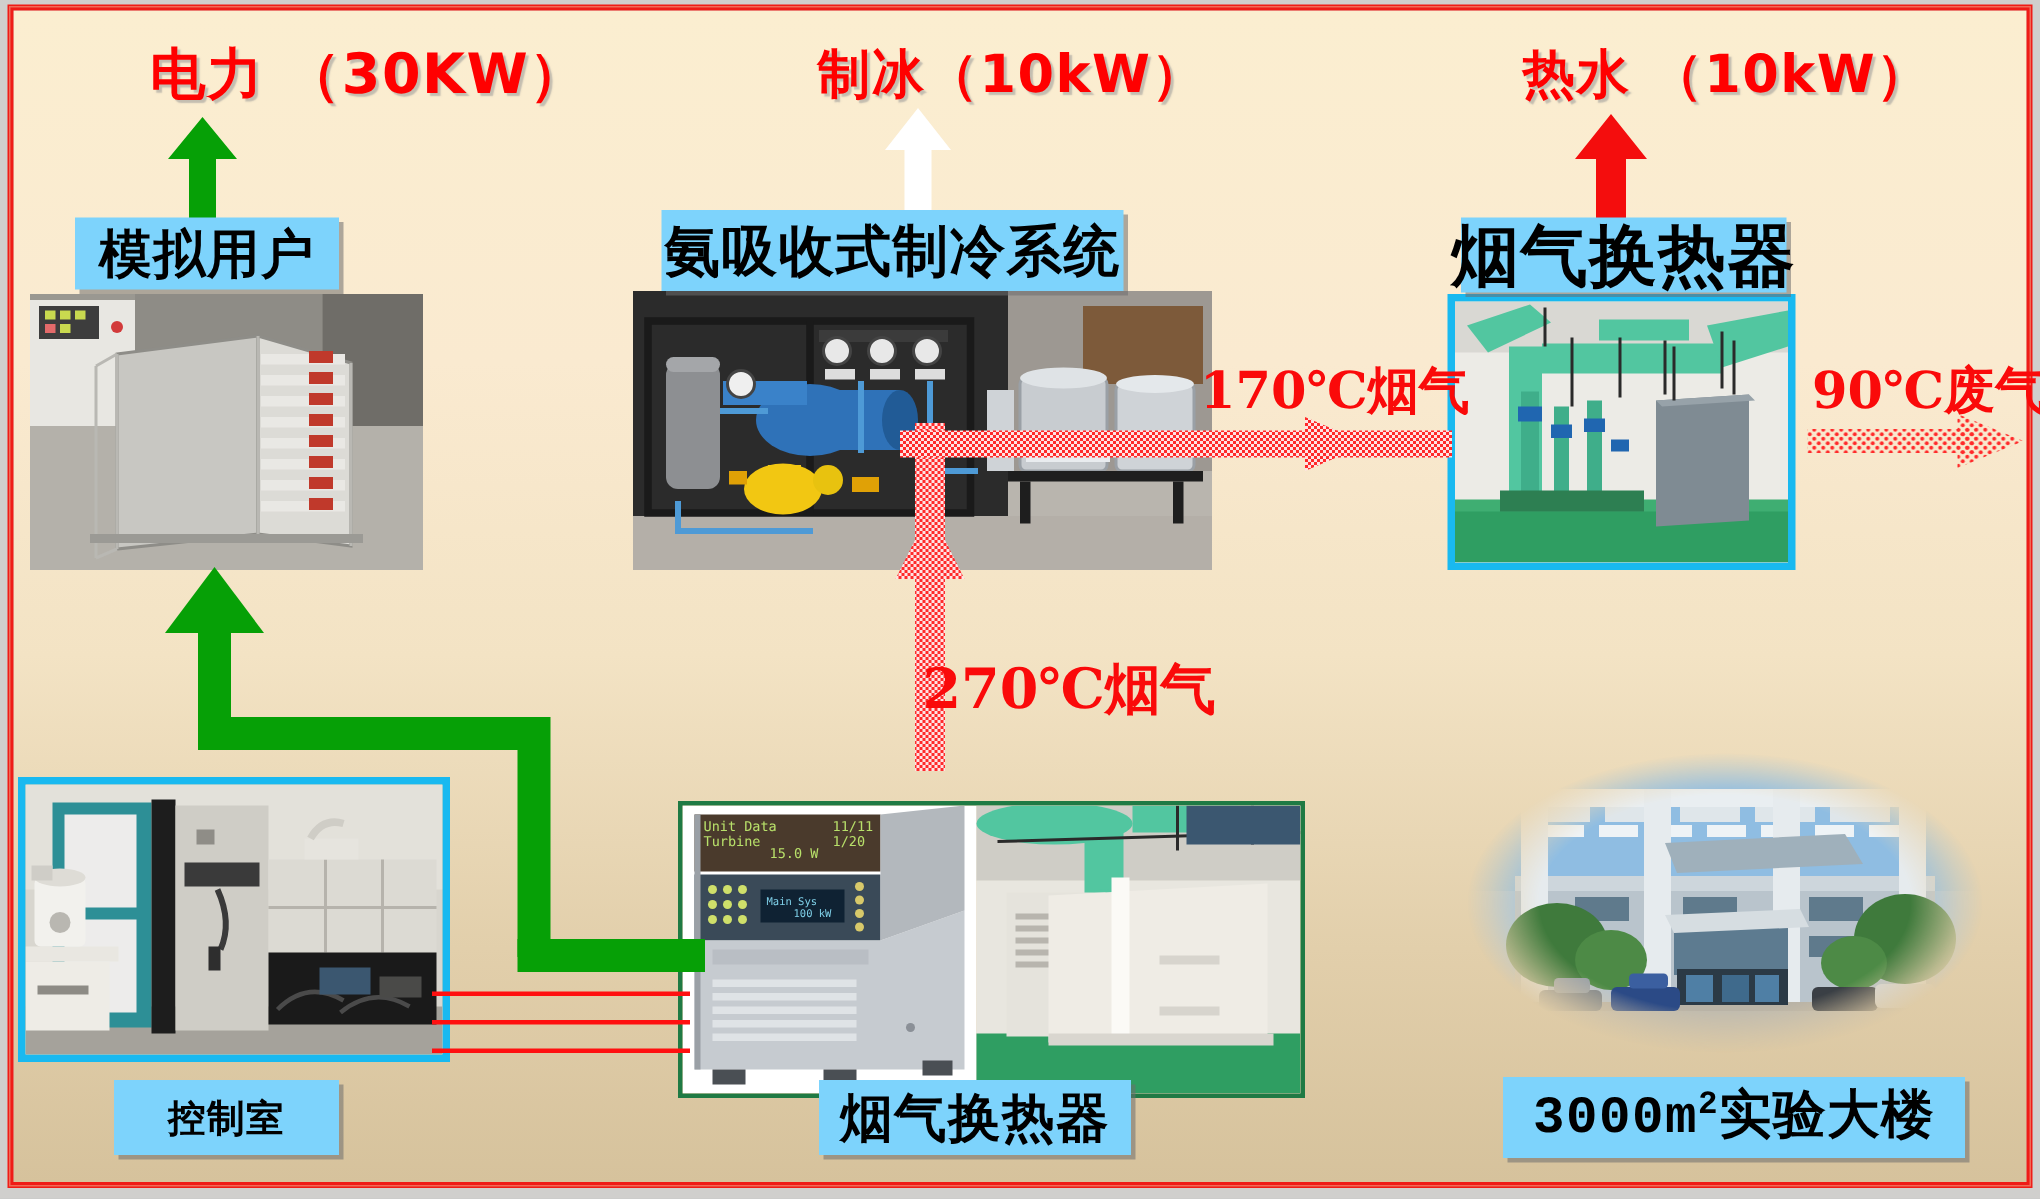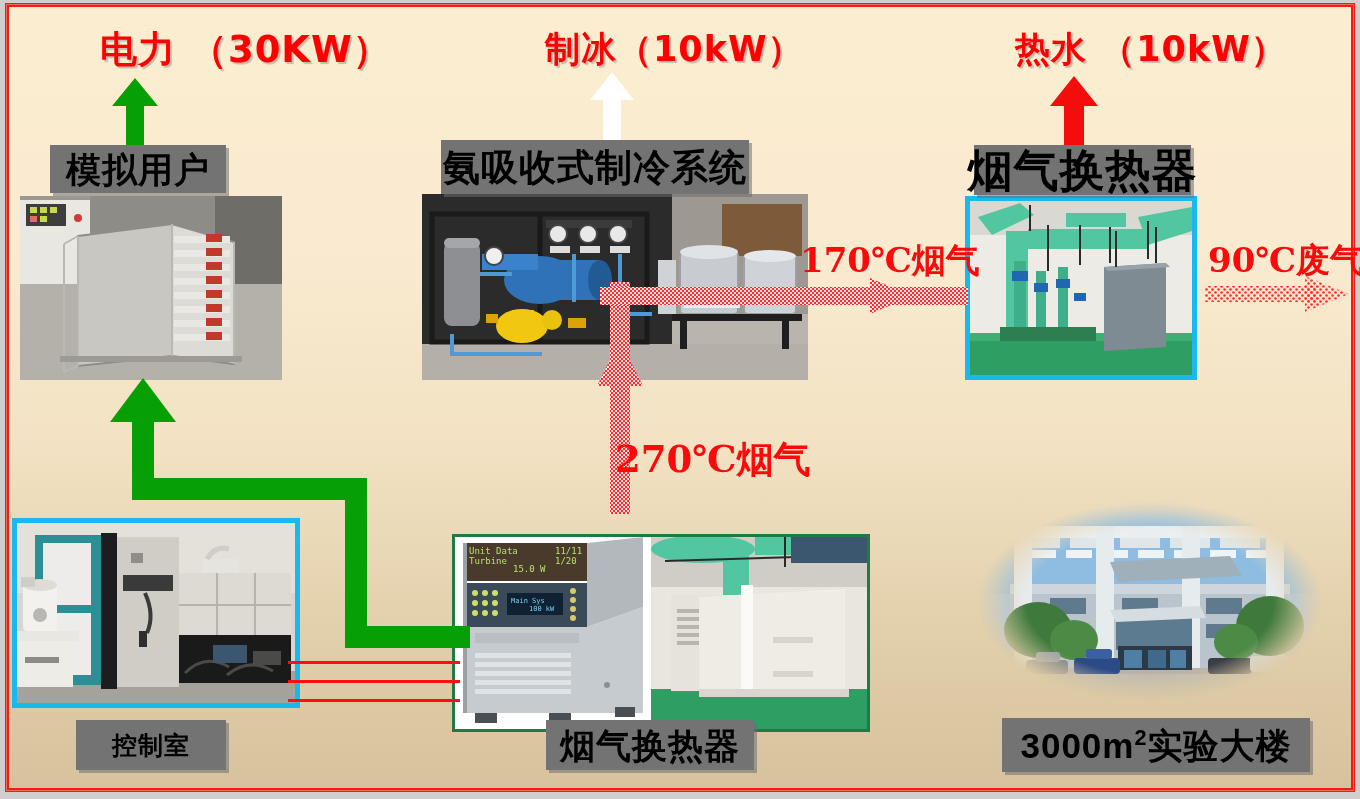--- a/index.html
+++ b/index.html
@@ -24,21 +24,21 @@
   }
   #canvas{position:absolute;left:0;top:0;width:1360px;height:799px;}
 
   
   .photo{position:absolute;overflow:hidden;box-sizing:border-box;}
   .photo .inner{position:absolute;left:0;top:0;right:0;bottom:0;}
 
   
   .lbl{
     position:absolute;
-    background:#737373;
+    background:#7dd3fc;
     color:#000;
     font-family:"DejaVu Serif","Liberation Serif",serif;
     font-weight:700;
     white-space:nowrap;
     line-height:1;
     display:flex;align-items:center;justify-content:center;
     box-shadow:3px 3px 0 rgba(110,110,110,.55);
     letter-spacing:1px;
   }
 
@@ -511,21 +511,21 @@
 
     <div class="lbl" style="left:441px;top:140px;width:308px;height:54px;font-size:37px;">氨吸收式制冷系统</div>
 
     <div class="lbl" style="left:974px;top:145px;width:217px;height:50px;font-size:45px;">烟气换热器</div>
 
     <div class="lbl" style="left:76px;top:720px;width:150px;height:50px;font-size:25px;">控制室</div>
 
     <div class="lbl" style="left:546px;top:720px;width:208px;height:50px;font-size:35px;">烟气换热器</div>
 
     <div class="lbl" style="left:1002px;top:718px;width:308px;height:54px;font-size:35px;
-                font-family:Liberation Sans, sans-serif;">
+                font-family:Liberation Mono, monospace;">
       <span>3000m<sup style="font-size:.62em">2</sup>实验大楼</span>
     </div>
 
     <div class="temp" style="left:615px;top:435px;font-size:37px;">270℃烟气</div>
 
     <div class="temp" style="left:800px;top:238px;font-size:34px;">170℃烟气</div>
 
     <div class="temp" style="left:1208px;top:238px;font-size:34px;">90℃废气</div>
 
   </div>

